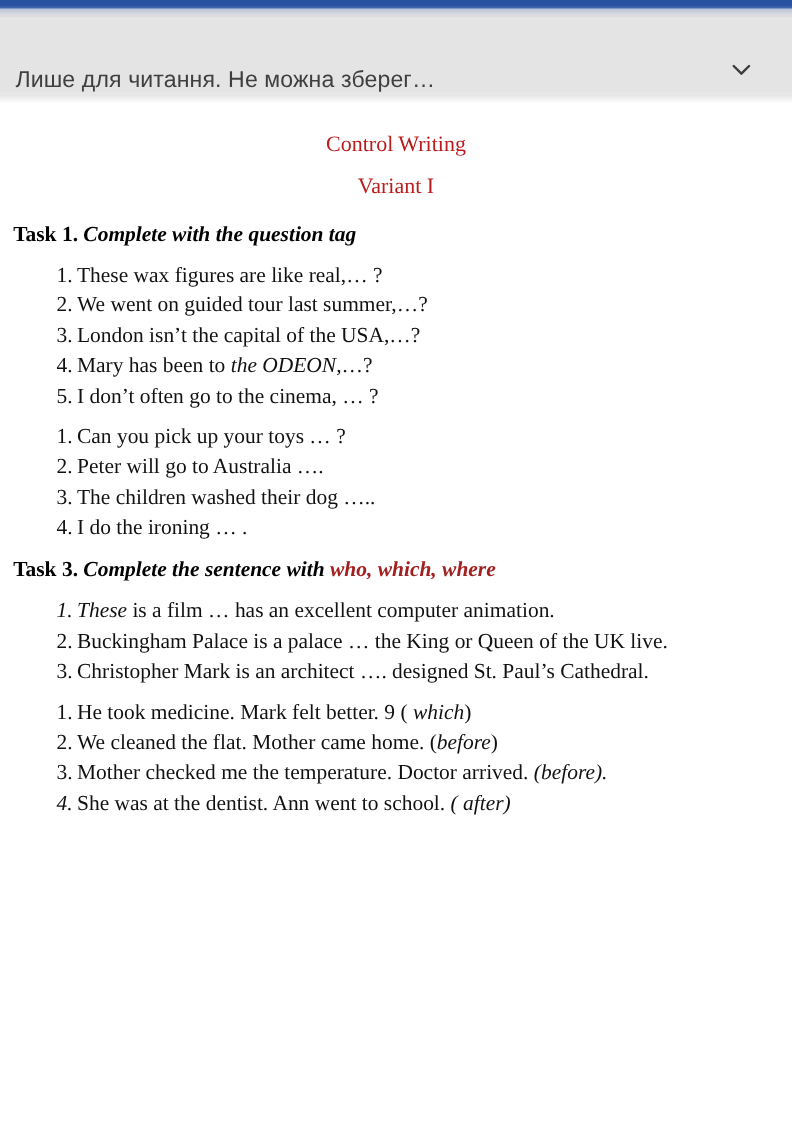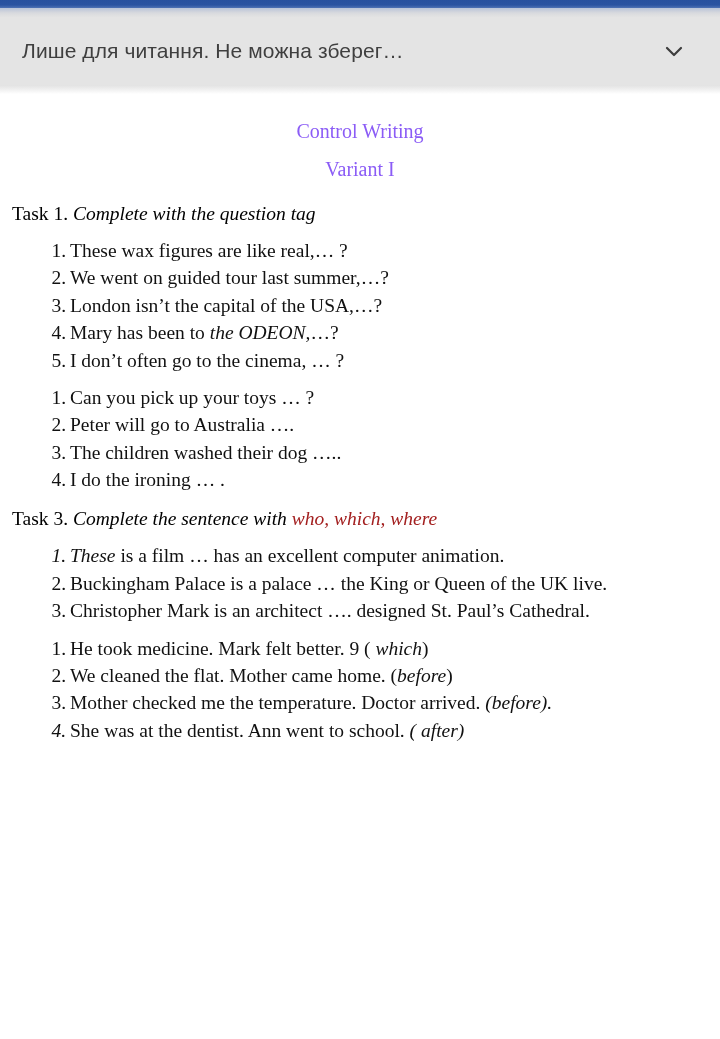--- a/index.html
+++ b/index.html
@@ -26,23 +26,23 @@
     background: linear-gradient(to bottom, #27509e 0%, #2a53a1 62%, #4f72b4 100%);
   }
   .chrome-fade {
     height: 9px;
     background: linear-gradient(to bottom, #b9c3d8 0%, #d8dade 55%, #e3e3e3 100%);
   }
   .readonly-bar {
     height: 68px;
     background: #e4e4e4;
     display: flex;
-    align-items: center;
+    align-items: flex-end;
     justify-content: space-between;
-    padding: 0 24px 0 22px;
+    padding: 0 24px 0 14px;
     box-sizing: border-box;
   }
   .readonly-title {
     font-family: "Liberation Sans", sans-serif;
     font-size: 21px;
     color: #3f3f3f;
     letter-spacing: 0.1px;
     white-space: nowrap;
     overflow: hidden;
     text-overflow: clip;
@@ -63,34 +63,34 @@
 
   
   #doc {
     padding: 18px 12px 0 12px;
     box-sizing: border-box;
     color: #111111;
   }
 
   .doc-heading {
     text-align: center;
-    color: #8b5cf6;
+    color: #b91c1c;
     font-size: 20px;
     line-height: 38px;
     font-family: "Liberation Serif", serif;
   }
   .doc-heading sup {
     font-size: 0.62em;
     vertical-align: super;
     line-height: 0;
   }
 
   .task-head {
     font-size: 19.5px;
-    font-weight: normal;
+    font-weight: bold;
     line-height: 1.28;
     margin: 14px 0 2px 0;
     color: #000;
   }
   .task-head .t-num { font-style: normal; }
   .task-head em { font-style: italic; }
   .task-head .red { color: #a32020; font-style: italic; }
 
   ol.task-list {
     margin: 10px 0 0 0;

